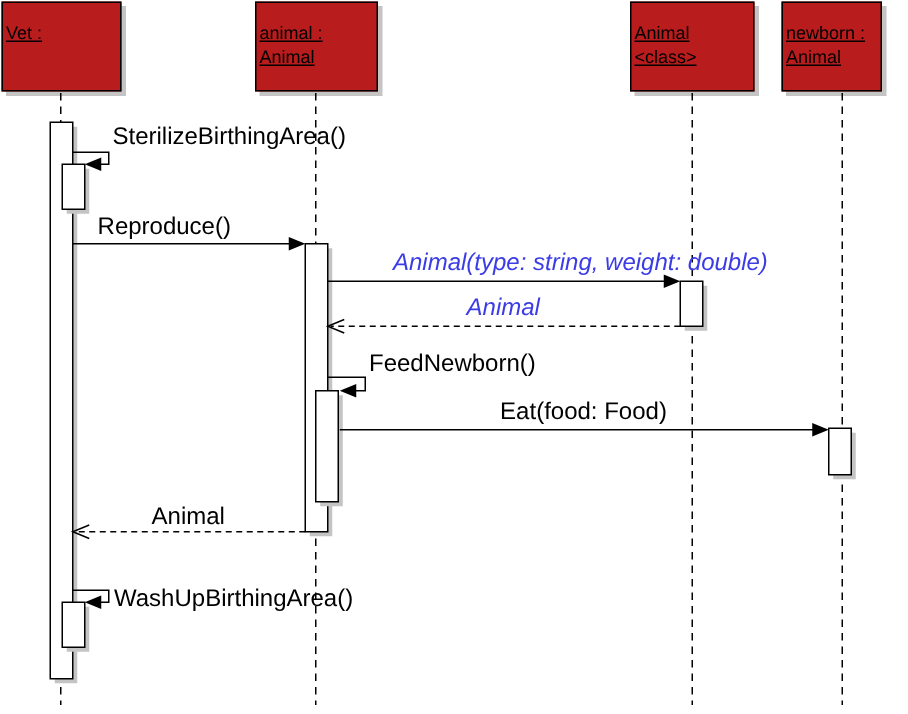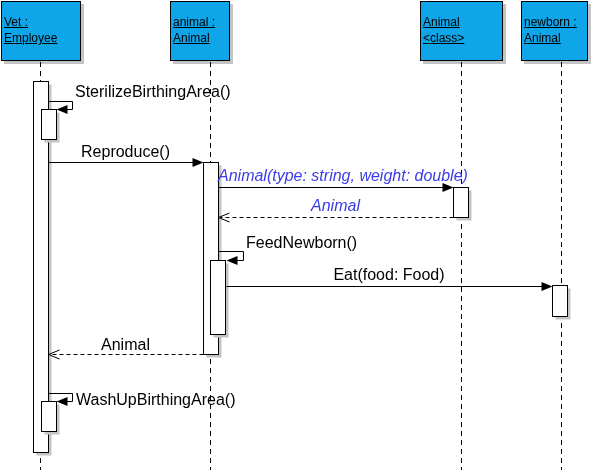--- a/index.html
+++ b/index.html
@@ -10,21 +10,21 @@
     background: #ffffff;
     overflow: hidden;
     font-family: "Liberation Sans", sans-serif;
     color: #000000;
   }
   .head {
     position: absolute;
     top: 1px;
     height: 60px;
     box-sizing: border-box;
-    background: #0ea5e9;
+    background: #b91c1c;
     border: 1px solid #000000;
     box-shadow: 3px 3px 0 #c4c4c4;
     padding: 12px 2px 0 2px;
     font-size: 12px;
     line-height: 16px;
   }
   .head-line {
     text-decoration: underline;
     white-space: pre;
   }
@@ -44,23 +44,22 @@
   .center { text-align: center; }
   .msg-blue { color: #3c3ce6; font-style: italic; }
 </style>
 </head>
 <body>
 
 <div class="canvas">
 
   <div class="head" style="left:1px; width:80px;">
     <div class="head-line">Vet :</div>
-    <div class="head-line">Employee</div>
   </div>
-  <div class="head" style="left:170px; width:60px;">
+  <div class="head" style="left:170px; width:82px;">
     <div class="head-line">animal :</div>
     <div class="head-line">Animal</div>
   </div>
   <div class="head" style="left:420px; width:83px;">
     <div class="head-line">Animal</div>
     <div class="head-line">&lt;class&gt;</div>
   </div>
   <div class="head" style="left:521px; width:67px;">
     <div class="head-line">newborn :</div>
     <div class="head-line">Animal</div>
@@ -137,21 +136,21 @@
       <polyline points="59.5,350 48.5,354.5 59.5,359" fill="none" stroke="#000"></polyline>
     </g>
 
     <g>
       <polyline points="48.5,393.5 72.5,393.5 72.5,401.5 66.5,401.5" fill="none" stroke="#000"></polyline>
       <polygon points="56.5,401.5 67.5,397 67.5,406" fill="#000" stroke="none"></polygon>
     </g>
   </svg>
 
   <div class="msg-label" style="left:75px; top:85px;">SterilizeBirthingArea()</div>
-  <div class="msg-label center" style="left:48px; top:145px; width:155px;">Reproduce()</div>
-  <div class="msg-label center msg-blue" style="left:218px; top:169px; width:235px;">Animal(type: string, weight: double)</div>
+  <div class="msg-label center" style="left:32px; top:145px; width:155px;">Reproduce()</div>
+  <div class="msg-label center msg-blue" style="left:218px; top:169px; width:235px;padding-left:44px;">Animal(type: string, weight: double)</div>
   <div class="msg-label center msg-blue" style="left:218px; top:199px; width:235px;">Animal</div>
   <div class="msg-label center" style="left:226px; top:268px; width:326px;">Eat(food: Food)</div>
   <div class="msg-label" style="left:246px; top:236px;">FeedNewborn()</div>
   <div class="msg-label center" style="left:48px; top:338px; width:155px;">Animal</div>
   <div class="msg-label" style="left:76px; top:376px;margin-top:17px;">WashUpBirthingArea()</div>
 
 </div>
 
 </body></html>

